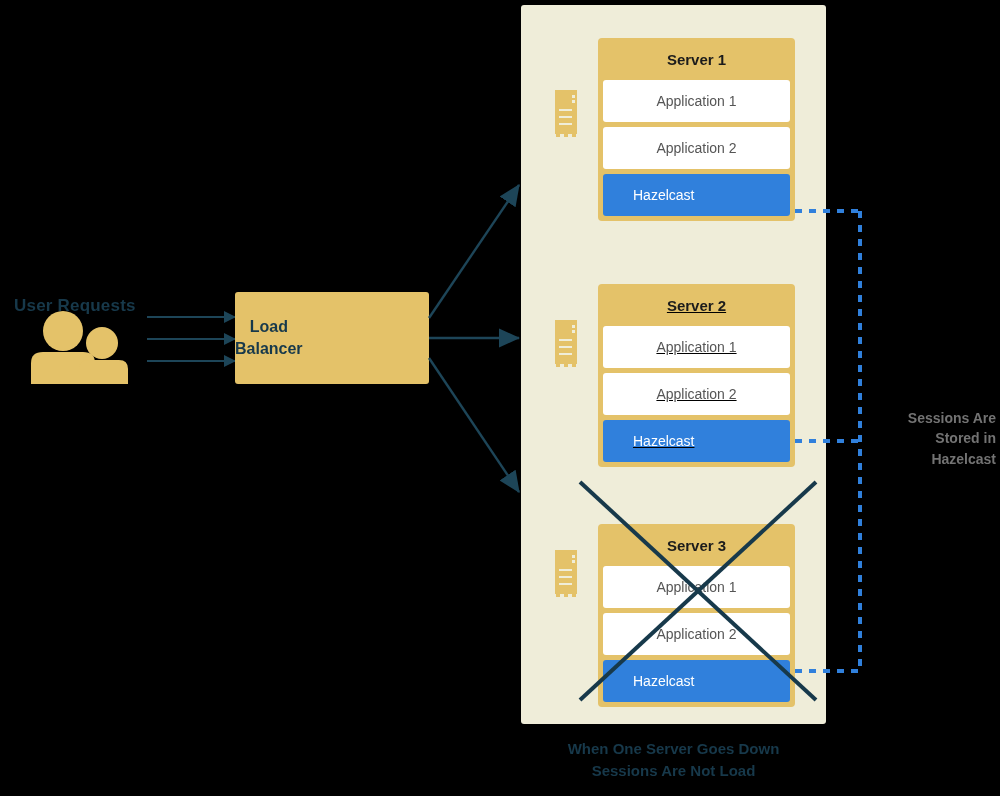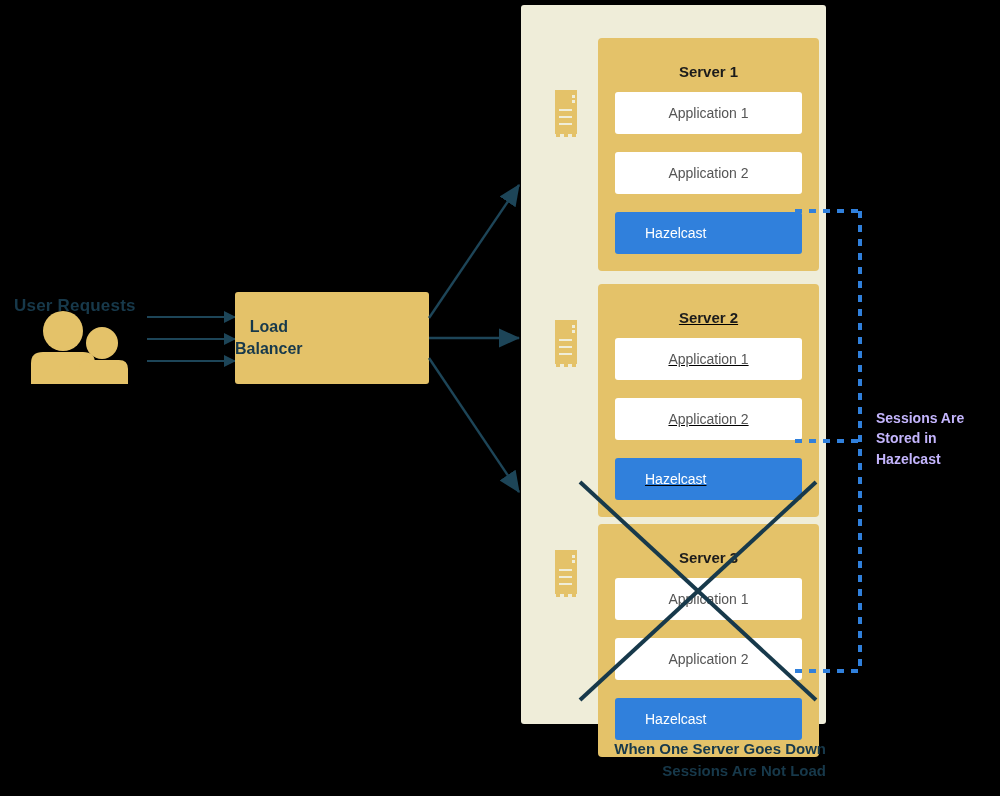--- a/index.html
+++ b/index.html
@@ -106,21 +106,21 @@
   #server-icon-2 { top: 320px; }
   #server-icon-3 { top: 550px; }
 
   
   .server-box {
     position: absolute;
     left: 598px;
     width: 197px;
     background: #e4c269;
     border-radius: 4px;
-    padding: 12px;
+    padding: 0;
   }
   #server-box-1 { top: 38px; }
   #server-box-2 { top: 284px; text-decoration: underline; }
   #server-box-3 { top: 524px; }
 
   .server-title {
     height: 42px;
     display: flex;
     align-items: center;
     justify-content: center;
@@ -133,21 +133,21 @@
   }
   .app-row {
     height: 42px;
     background: #ffffff;
     border-radius: 3px;
     display: flex;
     align-items: center;
     justify-content: center;
     font-size: 14px;
     color: #555555;
-    margin-bottom: 18px;
+    margin-bottom: 5px;
   }
   .hz-row {
     height: 42px;
     background: #3080dc;
     border-radius: 3px;
     display: flex;
     align-items: center;
     justify-content: flex-start;
     padding-left: 30px;
     box-sizing: border-box;
@@ -171,31 +171,32 @@
     width: 1000px; height: 796px;
     pointer-events: none;
   }
   #session-label {
     position: absolute;
     left: 876px;
     top: 408px;
     width: 120px;
     font-size: 14px;
     font-weight: bold;
-    color: #c4b5fd;
+    color: #737373;
     line-height: 1.45;
+    text-align: right;
   }
 
   
   #bottom-caption {
     position: absolute;
     left: 521px;
     top: 738px;
     width: 305px;
-    text-align: right;
+    text-align: center;
     font-size: 15px;
     font-weight: bold;
     color: #17394b;
     line-height: 1.45;
   }
   .cap-line { display: block; }
 </style>
 </head>
 <body>
 

